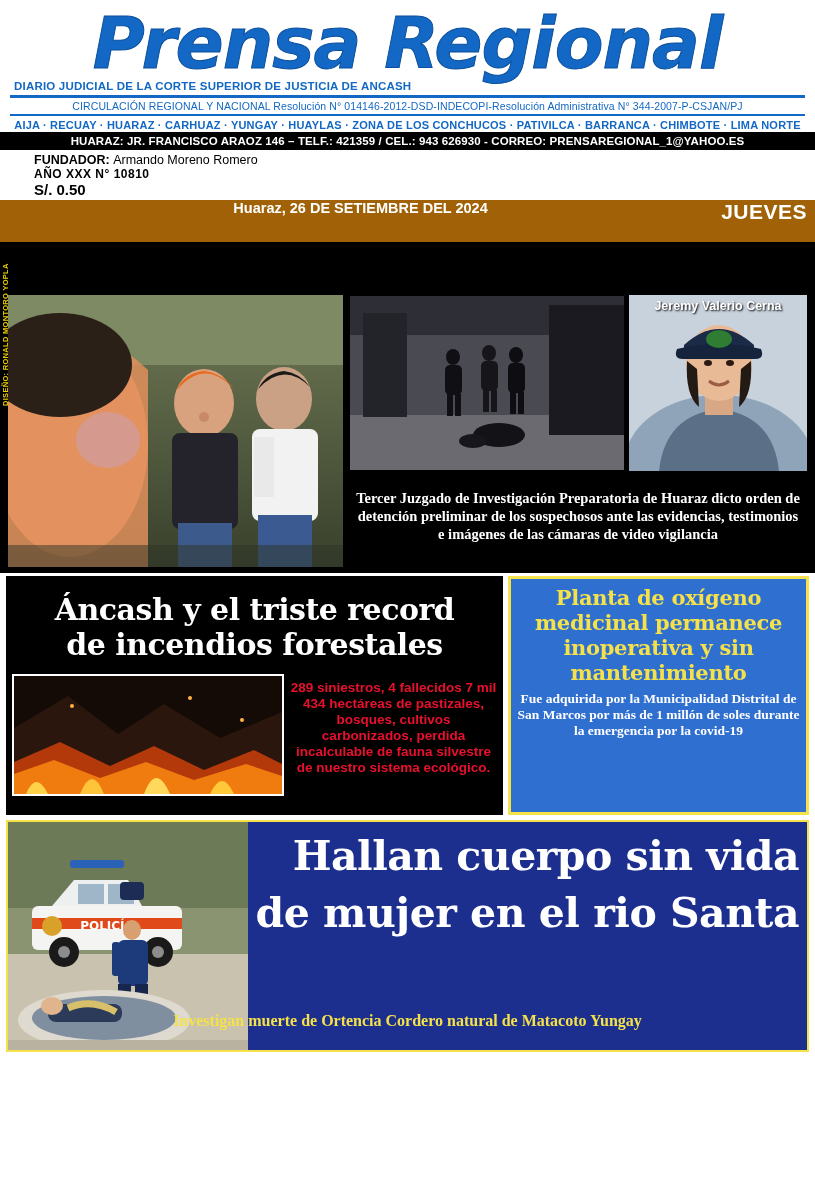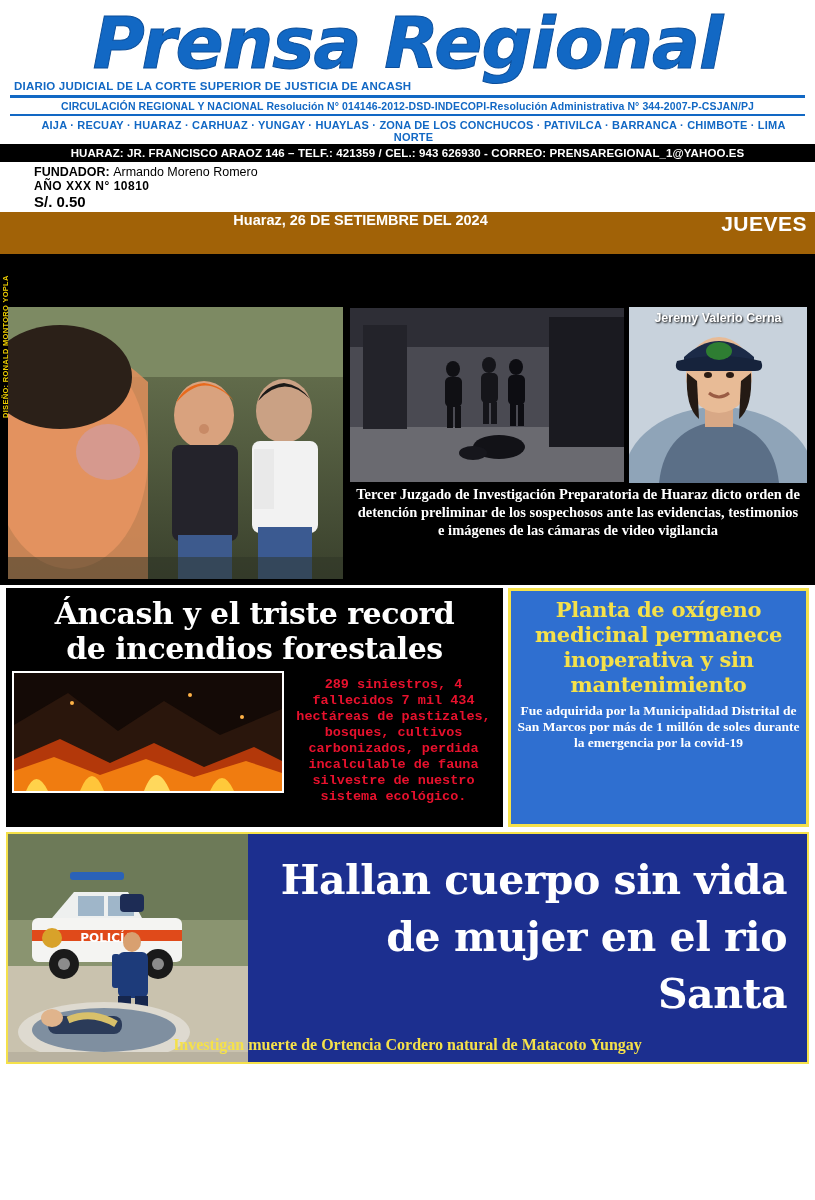--- a/index.html
+++ b/index.html
@@ -50,33 +50,32 @@
     background: #1268c4;
     margin: 3px 0 2px 0;
   }
   .rule-thin {
     height: 1.5px;
     background: #1268c4;
     margin: 2px 0;
   }
   .resolution {
     font-size: 10.5px;
-    font-weight: bold;
+    font-weight: normal;
     color: #1268c4;
     text-align: center;
     letter-spacing: 0.1px;
   }
   .cities {
     font-size: 11px;
     font-weight: bold;
     color: #1268c4;
     text-align: center;
     letter-spacing: 0.2px;
     padding: 1px 0;
-    margin-left: 12px;
   }
   .contact-bar {
     background: #000000;
     color: #ffffff;
     font-size: 11.5px;
     font-weight: bold;
     text-align: center;
     padding: 3px 0;
     letter-spacing: 0.1px;
   }
@@ -164,21 +163,21 @@
     width: 335px;
     height: 272px;
     position: relative;
     overflow: hidden;
     background: #3a3f2b;
   }
   .photo-right {
     flex: 1;
     display: flex;
     flex-direction: column;
-    gap: 0;
+    gap: 16px;
   }
   .photo-right-top {
     display: flex;
     gap: 4px;
     height: 176px;
   }
   .cctv {
     width: 276px;
     height: 176px;
     background: #2a2a30;
@@ -222,21 +221,21 @@
     height: 245px;
   }
   .mid-left {
     width: 497px;
     background: #000;
     position: relative;
     box-sizing: border-box;
     padding: 4px 6px;
   }
   .mid-left h2 {
-    margin: 4px;
+    margin: 12px;
     font-family: "DejaVu Serif", serif;
     font-weight: bold;
     color: #ffffff;
     font-size: 30px;
     line-height: 35px;
     text-align: center;
     letter-spacing: -0.5px;
   }
   .mid-left-body {
     display: flex;
@@ -247,21 +246,21 @@
     width: 272px;
     height: 122px;
     background: #160a06;
     border: 2px solid #ffffff;
     box-sizing: border-box;
     position: relative;
     overflow: hidden;
   }
   .fire-text {
     flex: 1;
-    font-family: Liberation Mono, monospace;
+    font-family: Liberation Sans, sans-serif;
     font-weight: bold;
     font-size: 13.5px;
     line-height: 16px;
     color: #e8112d;
     text-align: center;
     padding-top: 6px;
   }
   .mid-right {
     flex: 1;
     background: #2f6fd0;
@@ -304,34 +303,34 @@
     position: relative;
     overflow: hidden;
     background: #6b7d55;
   }
   .bottom-text {
     flex: 1;
     padding: 6px 8px 0 0;
     box-sizing: border-box;
   }
   .bottom-text h2 {
-    margin: 12px;
+    margin: 0;
     font-family: "DejaVu Serif", serif;
     font-weight: bold;
     color: #ffffff;
     font-size: 41px;
     line-height: 57px;
     text-align: right;
     letter-spacing: -0.5px;
   }
   .bottom-sub {
     position: absolute;
     left: 0;
     right: 0;
-    bottom: 8px;
+    bottom: 20px;
     text-align: center;
     font-family: "Liberation Serif", serif;
     font-weight: bold;
     font-size: 16px;
     color: #f5e14a;
   }
 </style>
 </head>
 <body>
 

